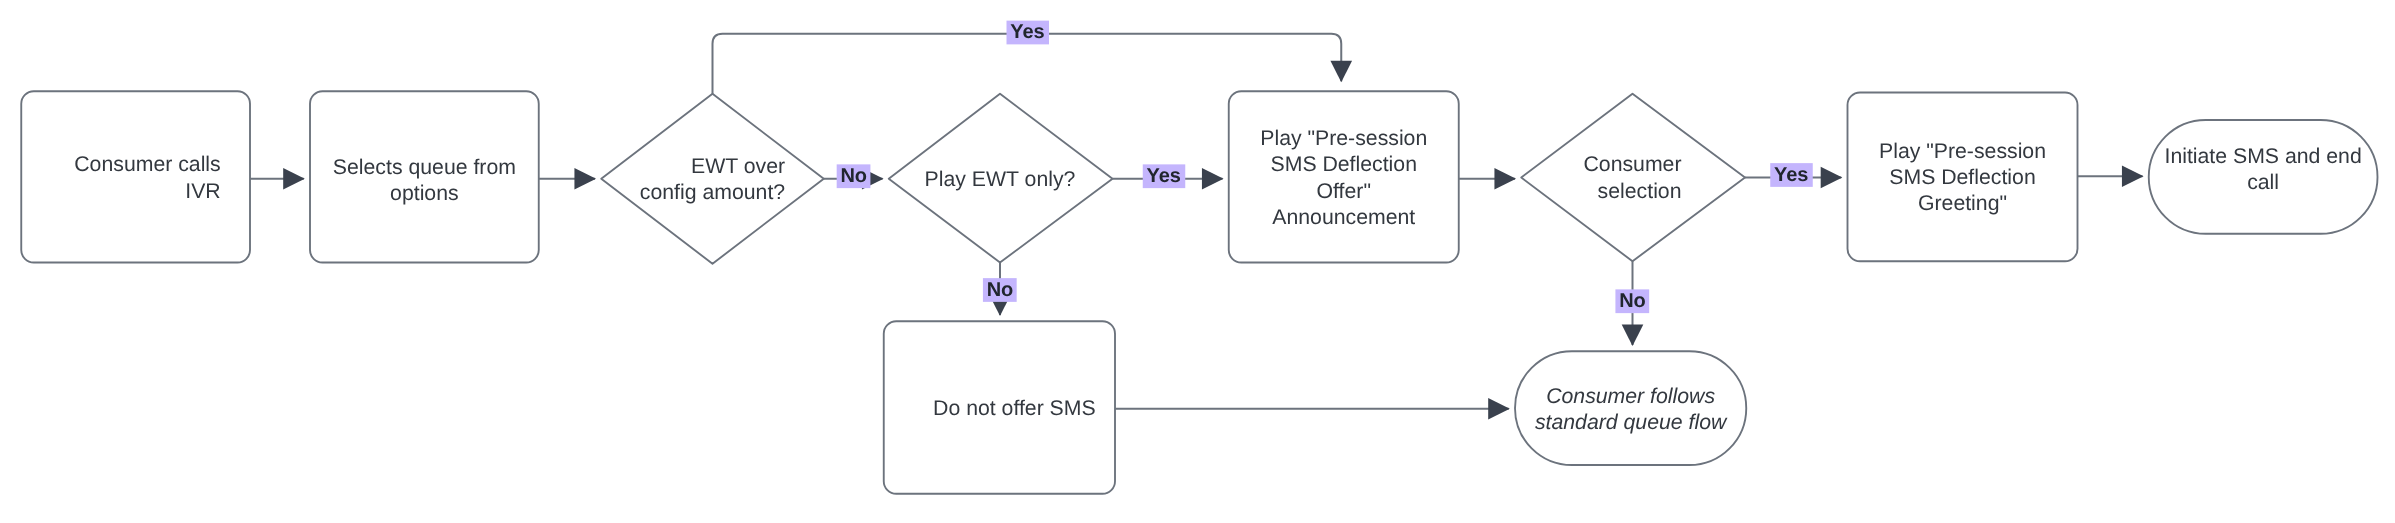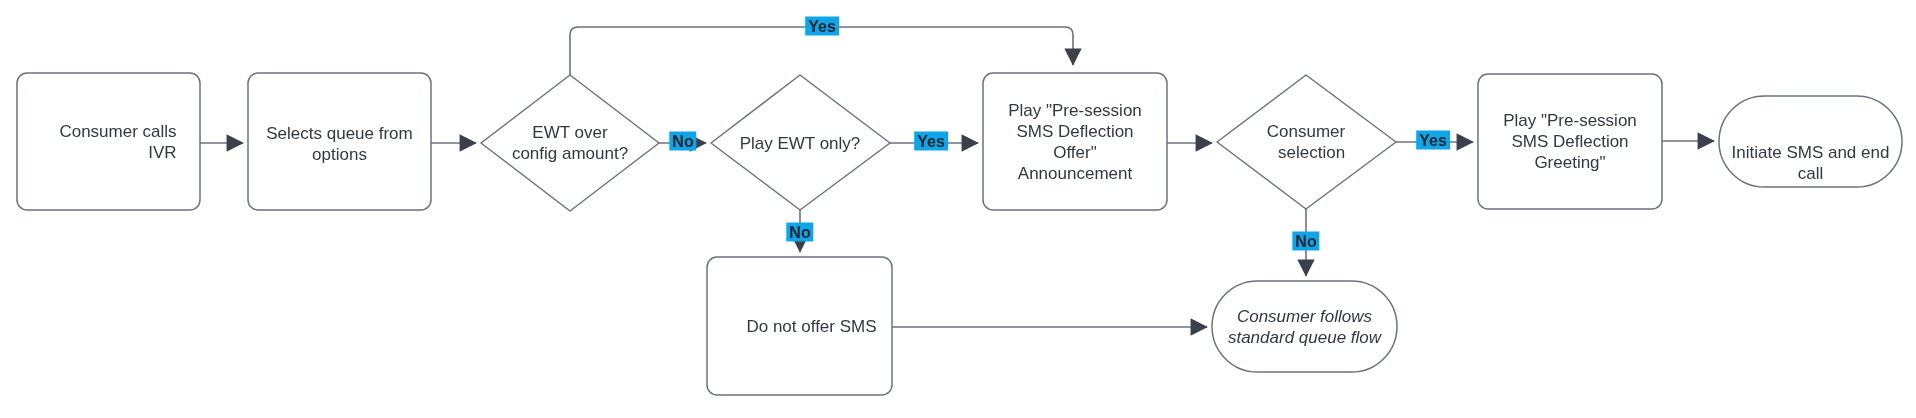--- a/index.html
+++ b/index.html
@@ -9,21 +9,21 @@
     font-family:"Liberation Sans", sans-serif;
   }
   #canvas-svg{position:absolute;left:0;top:0;}
   .node-label{
     position:absolute;display:flex;align-items:center;justify-content:center;
     text-align:center;color:#33383f;font-size:17px;line-height:21px;
     white-space:pre-line;pointer-events:none;
   }
   .edge-label{
     position:absolute;transform:translate(-50%,-50%);
-    background:#0ea5e9;padding:0 3px;
+    background:#c4b5fd;padding:0 3px;
     color:#21262e;font-size:16px;font-weight:bold;line-height:19px;
     white-space:nowrap;pointer-events:none;
   }
 </style>
 </head>
 <body>
 
 <svg id="canvas-svg" width="1916" height="418" viewBox="0 0 1916 418">
   <defs>
     <marker id="arrow" viewBox="0 0 12 12" refX="10.5" refY="6" markerWidth="13" markerHeight="13" orient="auto-start-reverse">
@@ -56,33 +56,33 @@
     <path d="M1306,209 L1306,276" marker-end="url(#arrow)"></path>
     <path d="M1662,141 L1714,141" marker-end="url(#arrow)"></path>
     <path d="M892,327 L1207,327" marker-end="url(#arrow)"></path>
   </g>
 </svg>
 
 <div class="node-label" style="left:17px;top:73px;width:202px;height:137px;text-align:right;">Consumer calls
 IVR</div>
 <div class="node-label" style="left:248px;top:73px;width:183px;height:142px;">Selects queue from
 options</div>
-<div class="node-label" style="left:480px;top:93px;width:180px;height:100px;">EWT over
+<div class="node-label" style="left:480px;top:93px;width:180px;height:100px;text-align:right;">EWT over
 config amount?</div>
 <div class="node-label" style="left:710px;top:93px;width:180px;height:100px;">Play EWT only?</div>
 <div class="node-label" style="left:983px;top:73px;width:184px;height:137px;">Play "Pre-session
 SMS Deflection
 Offer"
 Announcement</div>
 <div class="node-label" style="left:1216px;top:92px;width:180px;height:100px;text-align:right;">Consumer
 selection</div>
 <div class="node-label" style="left:1478px;top:74px;width:184px;height:135px;">Play "Pre-session
 SMS Deflection
 Greeting"</div>
-<div class="node-label" style="left:1719px;top:96px;width:183px;height:77px;margin-top:28px;">Initiate SMS and end
+<div class="node-label" style="left:1719px;top:96px;width:183px;height:77px;">Initiate SMS and end
 call</div>
 <div class="node-label" style="left:719px;top:257px;width:185px;height:138px;">Do not offer SMS</div>
 <div class="node-label" style="left:1212px;top:281px;width:185px;height:91px;font-style:italic;">Consumer follows
 standard queue flow</div>
 
 <div class="edge-label" style="left:822px;top:26px;">Yes</div>
 <div class="edge-label" style="left:683px;top:141px;">No</div>
 <div class="edge-label" style="left:931px;top:141px;">Yes</div>
 <div class="edge-label" style="left:800px;top:232px;">No</div>
 <div class="edge-label" style="left:1433px;top:140px;">Yes</div>

